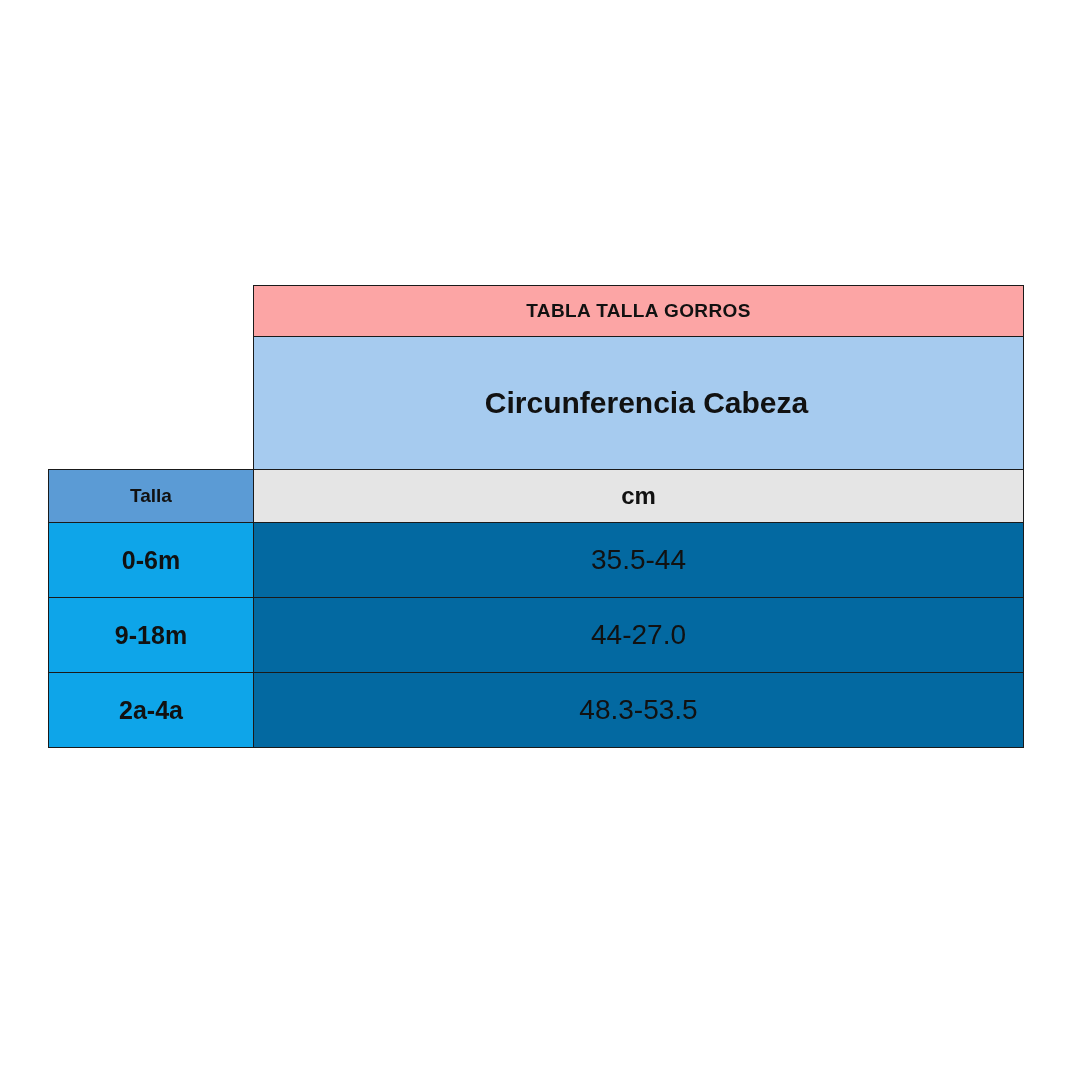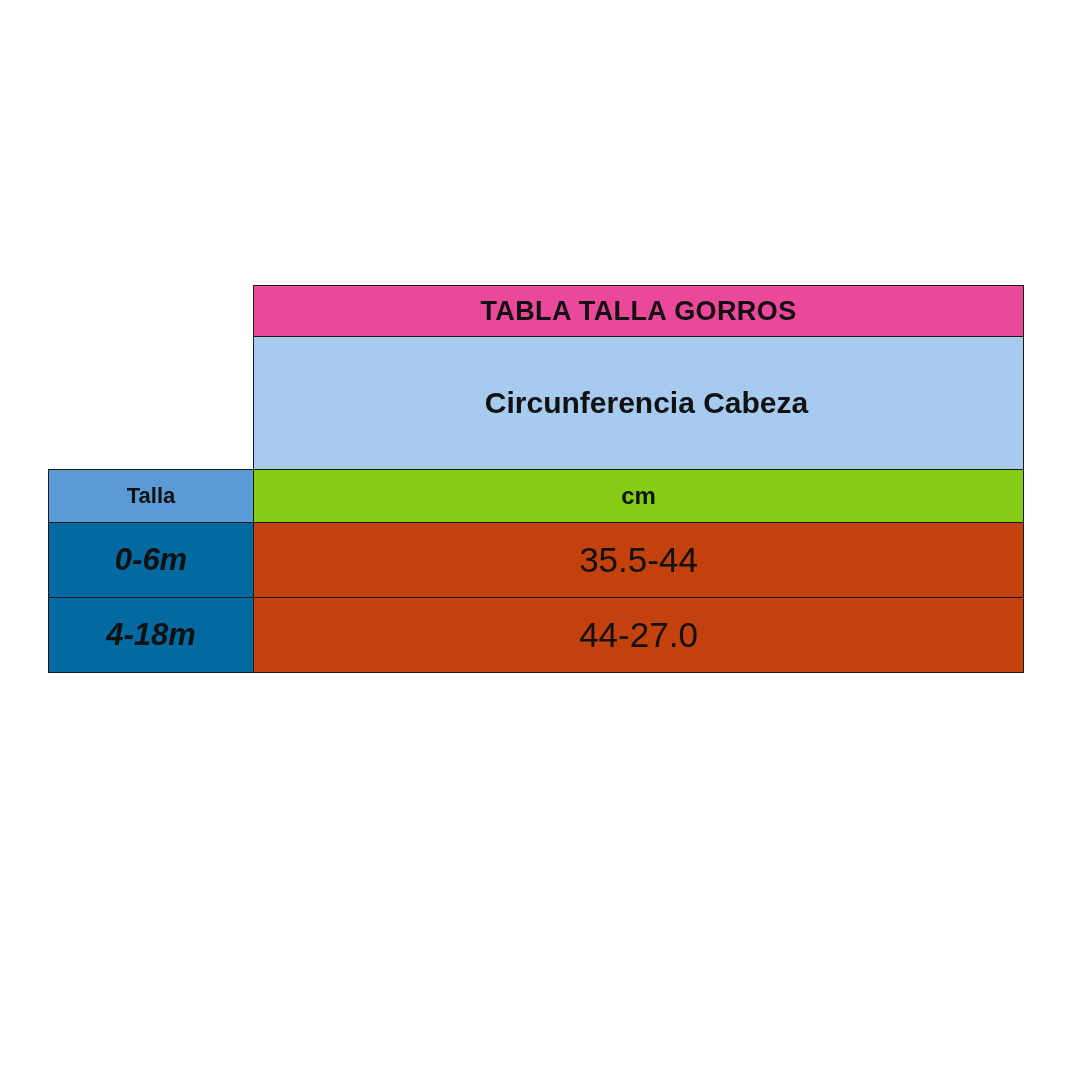--- a/index.html
+++ b/index.html
@@ -37,61 +37,60 @@
   .pad {
     border: none !important;
     background: transparent;
   }
 
   .col-talla { width: 205px; }
   .col-cm    { width: 770px; }
 
   
   .title-cell {
-    background: #ec4899;
-    font-size: 27px;
+    background: #fca5a5;
+    font-size: 19px;
     font-weight: bold;
     letter-spacing: 0.4px;
     height: 48px;
   }
 
   
   .circ-cell {
     background: #a6cbef;
     font-size: 30px;
     font-weight: bold;
     height: 130px;
     padding-left: 17px;
   }
 
   
   .talla-head {
     background: #5b9bd5;
-    font-size: 22px;
+    font-size: 19px;
     font-weight: bold;
     height: 50px;
   }
   .cm-head {
-    background: #84cc16;
+    background: #e5e5e5;
     font-size: 24px;
     font-weight: bold;
     height: 50px;
   }
 
   
   .row-size {
-    background: #0369a1;
-    font-size: 31px;
+    background: #0ea5e9;
+    font-size: 25px;
     font-weight: bold;
     height: 72px;
-    font-style: italic;
   }
   .row-value {
-    background: #c2410c;
-    font-size: 35px;
+    background: #0369a1;
+    font-size: 28px;
     font-weight: normal;
     height: 72px;
   }
 
   
   .note-cell {
     background: #5b9bd5;
     font-size: 18px;
     font-weight: bold;
     height: 40px;
@@ -119,19 +118,23 @@
       </tr>
       <tr>
         <td class="talla-head">Talla</td>
         <td class="cm-head">cm</td>
       </tr>
       <tr>
         <td class="row-size">0-6m</td>
         <td class="row-value">35.5-44</td>
       </tr>
       <tr>
-        <td class="row-size">4-18m</td>
+        <td class="row-size">9-18m</td>
         <td class="row-value">44-27.0</td>
+      </tr>
+      <tr>
+        <td class="row-size">2a-4a</td>
+        <td class="row-value">48.3-53.5</td>
       </tr>
     </tbody>
   </table>
 
 </div>
 
 </body></html>

